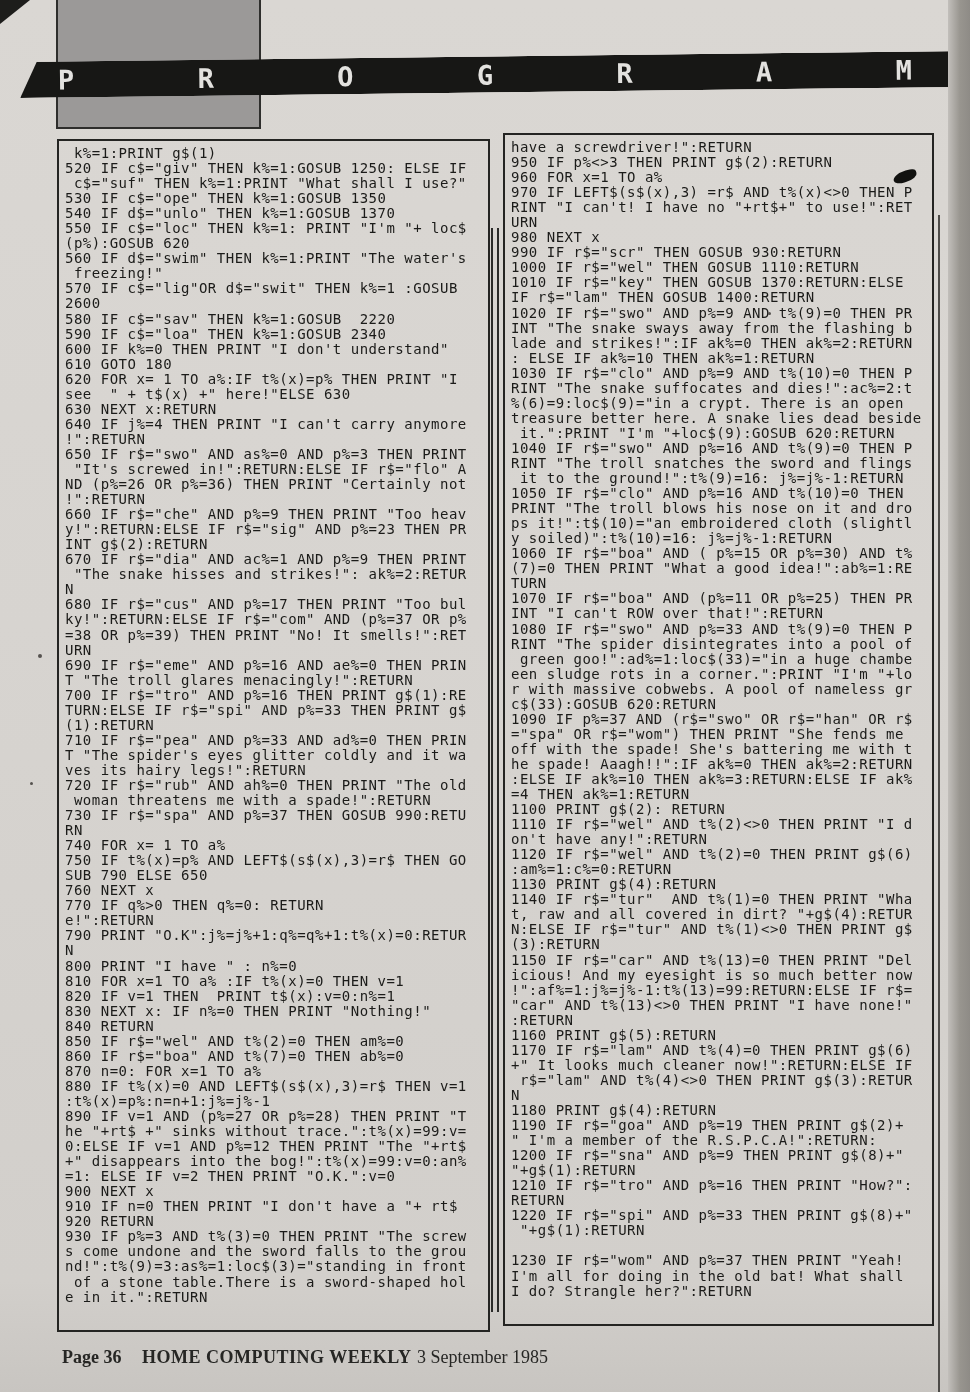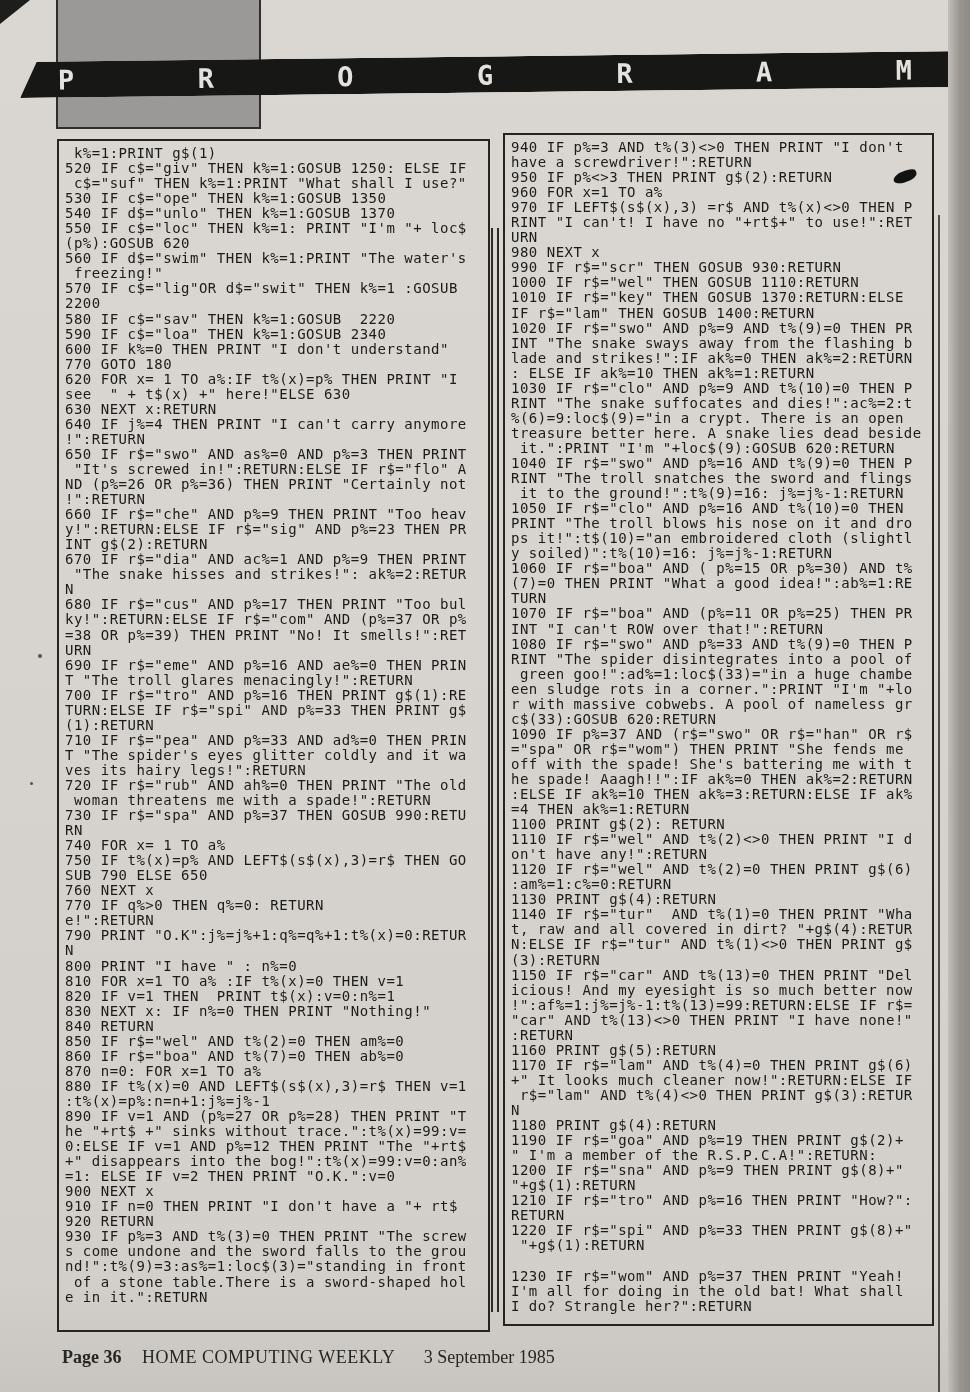--- a/index.html
+++ b/index.html
@@ -63,21 +63,21 @@
   .col-divider{position:absolute;width:2px;background:#2b2b29;top:228px;height:1084px;}
   .col-divider.a{left:491px;}
   .col-divider.b{left:497px;}
   
   .footer{
     position:absolute;left:62px;top:1347px;
     font-family:"Liberation Serif",serif;font-size:18px;color:#262624;
     white-space:nowrap;
   }
   .footer .pg{font-weight:bold;margin-right:16px;}
-  .footer .mag{margin-right:24px;letter-spacing:0.5px;}
+  .footer .mag{margin-right:1px;letter-spacing:0.5px;font-weight:bold;}
 </style>
 </head>
 <body>
 
 <div class="page">
 
   <div class="corner-mark"></div>
 
   <div class="grey-box"></div>
 
@@ -102,25 +102,25 @@
     <div class="code-line"> k%=1:PRINT g$(1)</div>
         <div class="code-line">520 IF c$="giv" THEN k%=1:GOSUB 1250: ELSE IF</div>
         <div class="code-line"> c$="suf" THEN k%=1:PRINT "What shall I use?"</div>
         <div class="code-line">530 IF c$="ope" THEN k%=1:GOSUB 1350</div>
         <div class="code-line">540 IF d$="unlo" THEN k%=1:GOSUB 1370</div>
         <div class="code-line">550 IF c$="loc" THEN k%=1: PRINT "I'm "+ loc$</div>
         <div class="code-line">(p%):GOSUB 620</div>
         <div class="code-line">560 IF d$="swim" THEN k%=1:PRINT "The water's</div>
         <div class="code-line"> freezing!"</div>
         <div class="code-line">570 IF c$="lig"OR d$="swit" THEN k%=1 :GOSUB</div>
-        <div class="code-line">2200</div>
+        <div class="code-line">2600</div>
         <div class="code-line">580 IF c$="sav" THEN k%=1:GOSUB  2220</div>
         <div class="code-line">590 IF c$="loa" THEN k%=1:GOSUB 2340</div>
         <div class="code-line">600 IF k%=0 THEN PRINT "I don't understand"</div>
-        <div class="code-line">770 GOTO 180</div>
+        <div class="code-line">610 GOTO 180</div>
         <div class="code-line">620 FOR x= 1 TO a%:IF t%(x)=p% THEN PRINT "I</div>
         <div class="code-line">see  " + t$(x) +" here!"ELSE 630</div>
         <div class="code-line">630 NEXT x:RETURN</div>
         <div class="code-line">640 IF j%=4 THEN PRINT "I can't carry anymore</div>
         <div class="code-line">!":RETURN</div>
         <div class="code-line">650 IF r$="swo" AND as%=0 AND p%=3 THEN PRINT</div>
         <div class="code-line"> "It's screwed in!":RETURN:ELSE IF r$="flo" A</div>
         <div class="code-line">ND (p%=26 OR p%=36) THEN PRINT "Certainly not</div>
         <div class="code-line">!":RETURN</div>
         <div class="code-line">660 IF r$="che" AND p%=9 THEN PRINT "Too heav</div>
@@ -175,21 +175,20 @@
         <div class="code-line">s come undone and the sword falls to the grou</div>
         <div class="code-line">nd!":t%(9)=3:as%=1:loc$(3)="standing in front</div>
         <div class="code-line"> of a stone table.There is a sword-shaped hol</div>
         <div class="code-line">e in it.":RETURN</div>
       </div>
   </div>
 
   <div class="code-box right">
     <div class="code-lines">
 
-    <div class="code-line">940 IF p%=3 AND t%(3)&lt;&gt;0 THEN PRINT "I don't</div>
         <div class="code-line">have a screwdriver!":RETURN</div>
         <div class="code-line">950 IF p%&lt;&gt;3 THEN PRINT g$(2):RETURN</div>
         <div class="code-line">960 FOR x=1 TO a%</div>
         <div class="code-line">970 IF LEFT$(s$(x),3) =r$ AND t%(x)&lt;&gt;0 THEN P</div>
         <div class="code-line">RINT "I can't! I have no "+rt$+" to use!":RET</div>
         <div class="code-line">URN</div>
         <div class="code-line">980 NEXT x</div>
         <div class="code-line">990 IF r$="scr" THEN GOSUB 930:RETURN</div>
         <div class="code-line">1000 IF r$="wel" THEN GOSUB 1110:RETURN</div>
         <div class="code-line">1010 IF r$="key" THEN GOSUB 1370:RETURN:ELSE</div>

